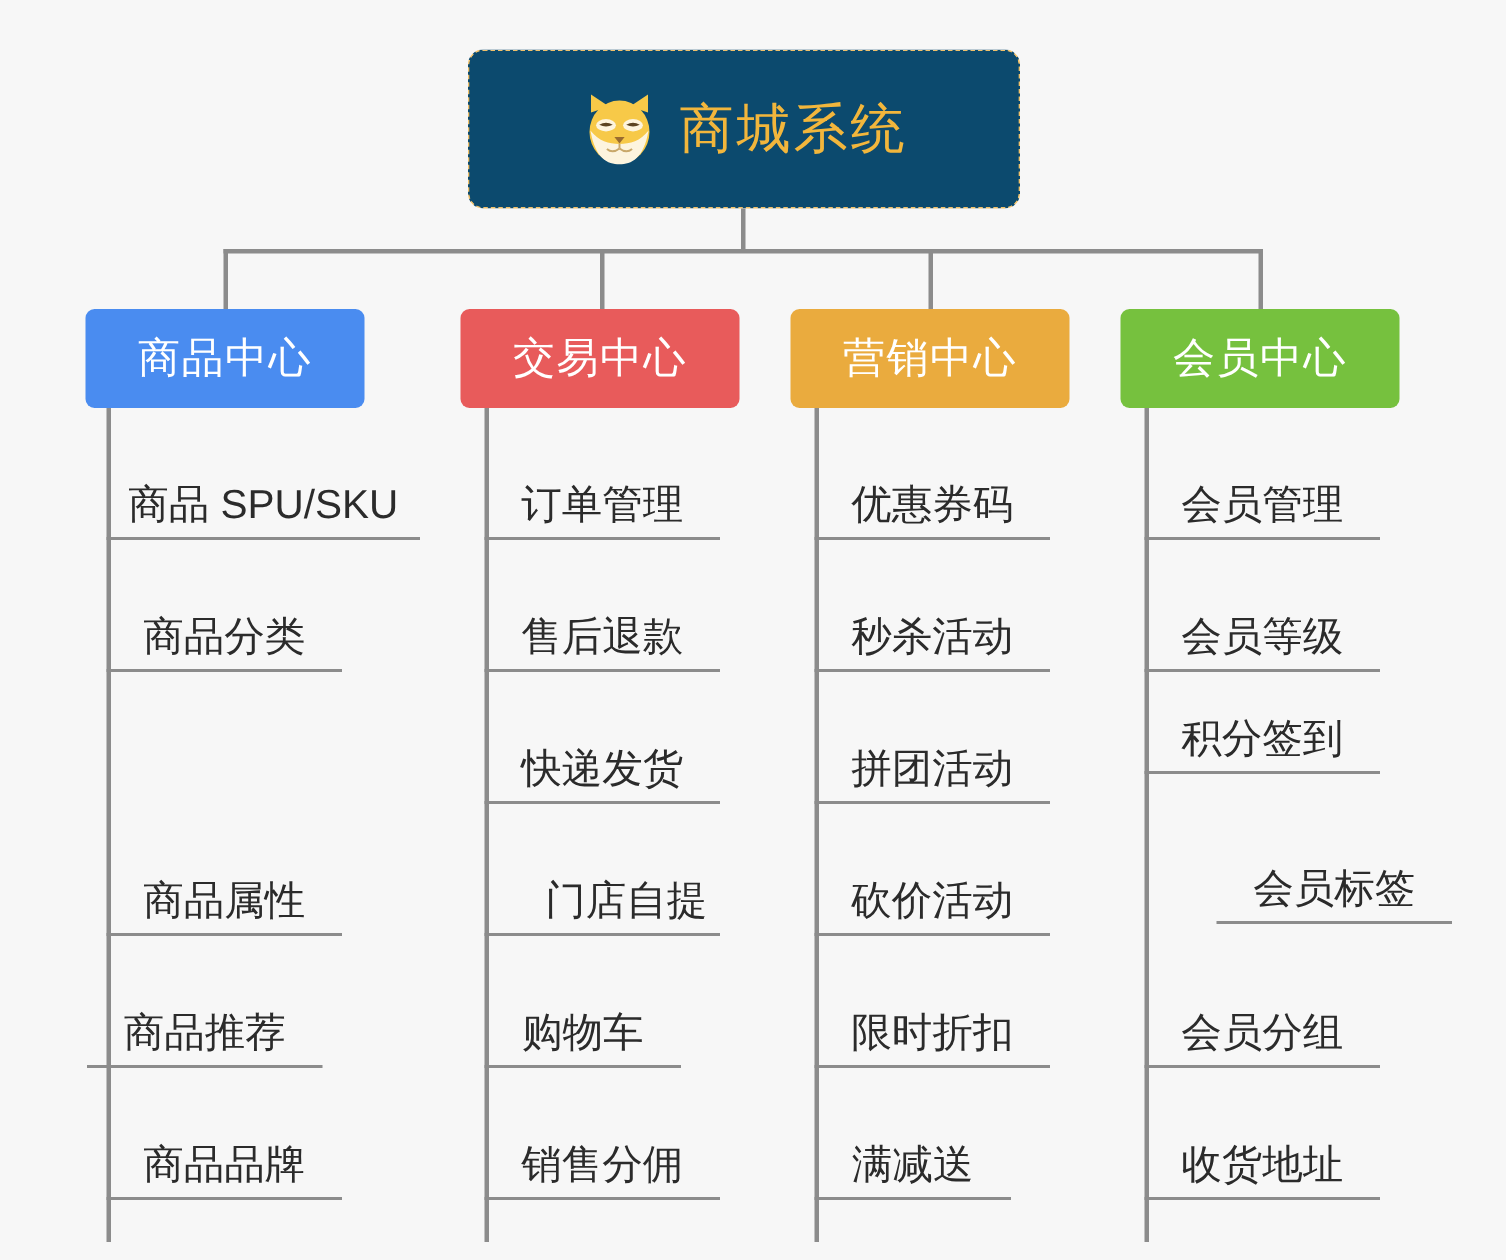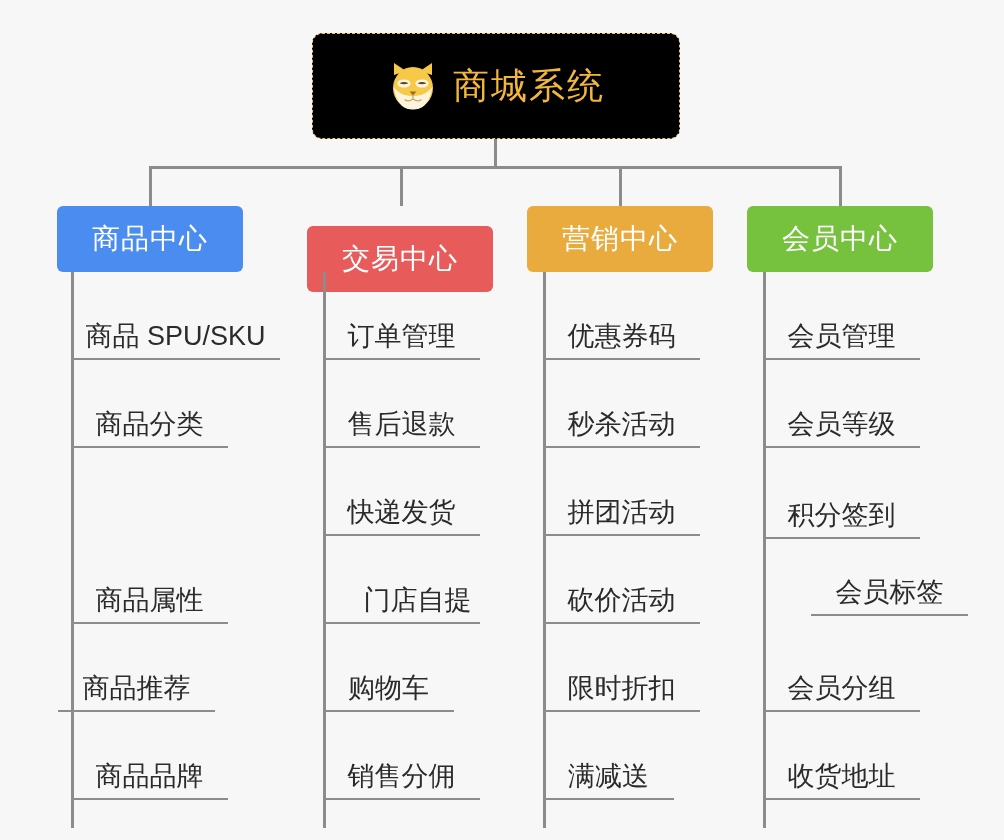--- a/index.html
+++ b/index.html
@@ -22,21 +22,21 @@
   }
 
   
   .root-card {
     position: absolute;
     left: 312px;
     top: 33px;
     width: 368px;
     height: 106px;
     box-sizing: border-box;
-    background: #000000;
+    background: #0c4a6e;
     border: 1px dashed #efc06a;
     border-radius: 10px;
     display: flex;
     align-items: center;
     justify-content: center;
     gap: 14px;
   }
   .root-title {
     font-size: 36px;
     color: #f2b63c;
@@ -150,21 +150,21 @@
   <div class="leaf" style="left:71px; top:536px; width:157px;">
     <span class="leaf-label">商品属性</span>
   </div>
   <div class="leaf" style="left:58px; top:624px; width:157px;">
     <span class="leaf-label">商品推荐</span>
   </div>
   <div class="leaf" style="left:71px; top:712px; width:157px;">
     <span class="leaf-label">商品品牌</span>
   </div>
 
-  <div class="cat" style="left:307px; top:206px; width:186px; background:#e85b5b;margin-top:20px;">
+  <div class="cat" style="left:307px; top:206px; width:186px; background:#e85b5b;">
     <span>交易中心</span>
   </div>
   <div class="trunk" style="left:323px; top:272px; height:556px;"></div>
   <div class="leaf" style="left:323px; top:272px; width:157px;">
     <span class="leaf-label">订单管理</span>
   </div>
   <div class="leaf" style="left:323px; top:360px; width:157px;">
     <span class="leaf-label">售后退款</span>
   </div>
   <div class="leaf" style="left:323px; top:448px; width:157px;">
@@ -206,21 +206,21 @@
   <div class="cat" style="left:747px; top:206px; width:186px; background:#76c13e;">
     <span>会员中心</span>
   </div>
   <div class="trunk" style="left:763px; top:272px; height:556px;"></div>
   <div class="leaf" style="left:763px; top:272px; width:157px;">
     <span class="leaf-label">会员管理</span>
   </div>
   <div class="leaf" style="left:763px; top:360px; width:157px;">
     <span class="leaf-label">会员等级</span>
   </div>
-  <div class="leaf" style="left:763px; top:451px; width:157px;">
+  <div class="leaf" style="left:763px; top:428px; width:157px;">
     <span class="leaf-label">积分签到</span>
   </div>
   <div class="leaf" style="left:763px; top:528px; width:157px;margin-left:48px;">
     <span class="leaf-label">会员标签</span>
   </div>
   <div class="leaf" style="left:763px; top:624px; width:157px;">
     <span class="leaf-label">会员分组</span>
   </div>
   <div class="leaf" style="left:763px; top:712px; width:157px;">
     <span class="leaf-label">收货地址</span>

